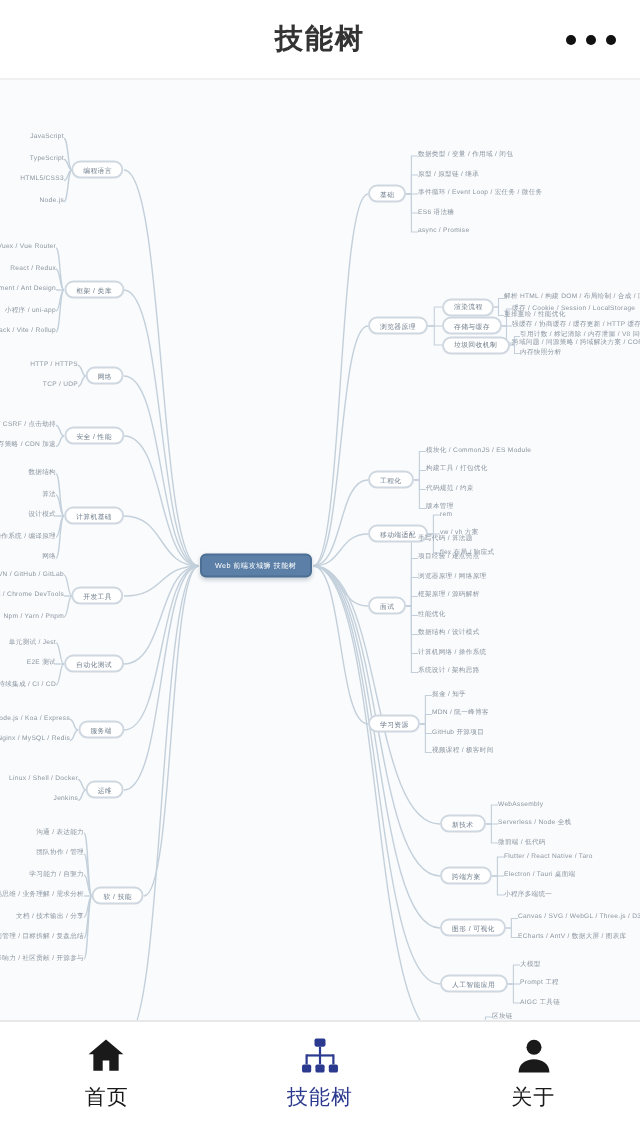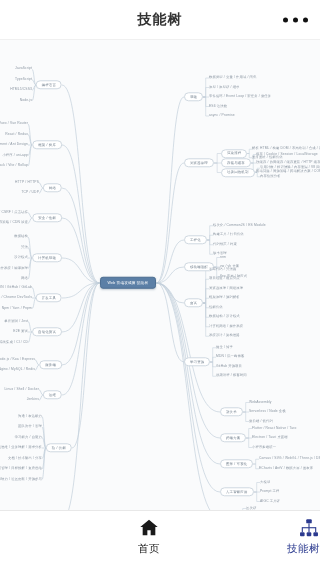--- a/index.html
+++ b/index.html
@@ -94,21 +94,21 @@
   
   .tabbar {
     height: 52px; min-height: 52px;
     background: #ffffff;
     border-top: 1px solid #e8e8e8;
     display: flex; align-items: stretch;
   }
   .tab {
     flex: 1 1 0;
     display: flex; flex-direction: column;
-    align-items: flex-end; justify-content: center;
+    align-items: center; justify-content: center;
     gap: 3px;
     cursor: pointer;
   }
   .tab .ticon { width: 22px; height: 22px; display: block; }
   .tab .tlabel { font-size: 10.5px; letter-spacing: 0.5px; }
   .tab.inactive .tlabel { color: #1a1a1a; }
   .tab.active .tlabel { color: #2b3a8f; }
 </style>
 </head>
 <body>
@@ -357,15 +357,22 @@
           <rect x="11.4" y="6.9" width="1.2" height="4.2"></rect>
           <rect x="4.7" y="11.1" width="14.6" height="1.2"></rect>
           <rect x="4.1" y="11.1" width="1.2" height="5.5"></rect>
           <rect x="11.4" y="11.1" width="1.2" height="5.5"></rect>
           <rect x="18.7" y="11.1" width="1.2" height="5.5"></rect>
         </g>
       </svg>
       <div class="tlabel">技能树</div>
     </div>
 
+    <div class="tab inactive">
+      <svg class="ticon" viewBox="0 0 24 24">
+        <circle cx="12" cy="7.2" r="4.1" fill="#1a1a1a"></circle>
+        <path fill="#1a1a1a" d="M3.6 21c0-4.6 3.8-7.2 8.4-7.2s8.4 2.6 8.4 7.2z"></path>
+      </svg>
+      <div class="tlabel">关于</div>
+    </div>
 
   </div>
 </div>
 
 </body></html>

